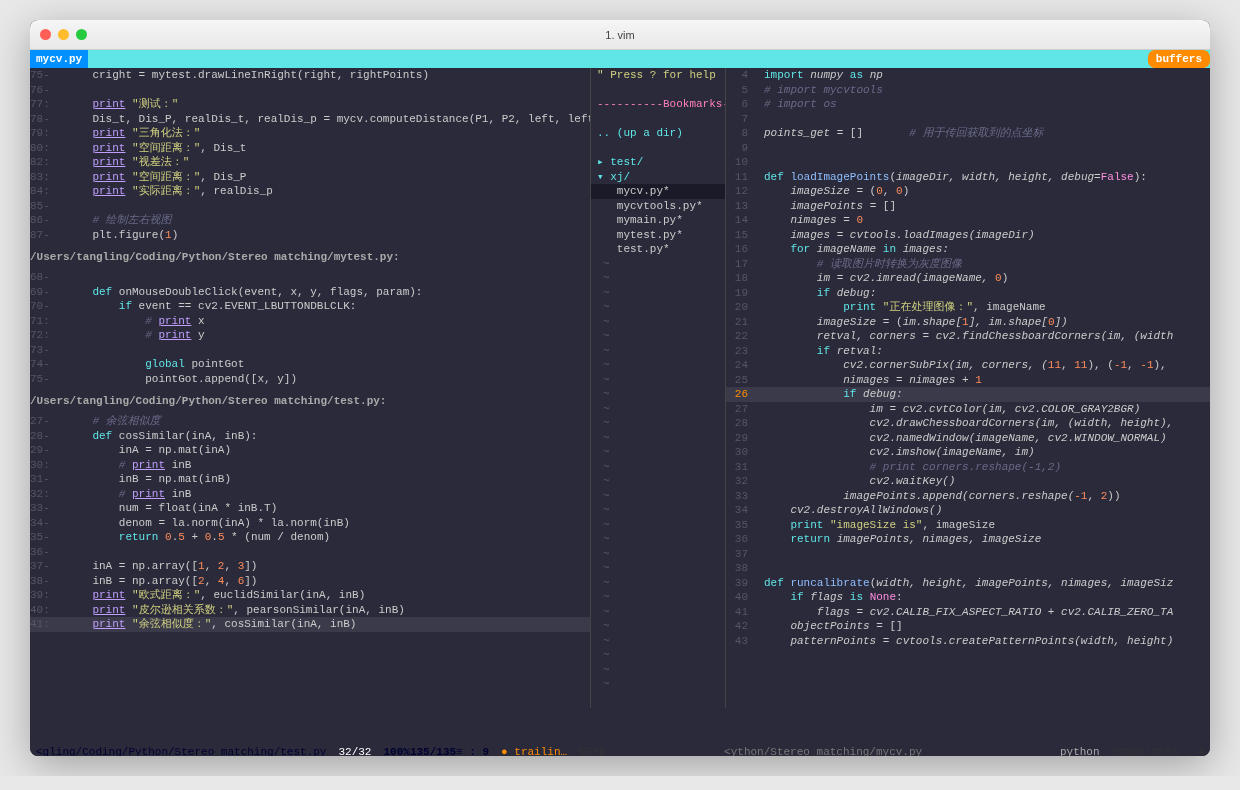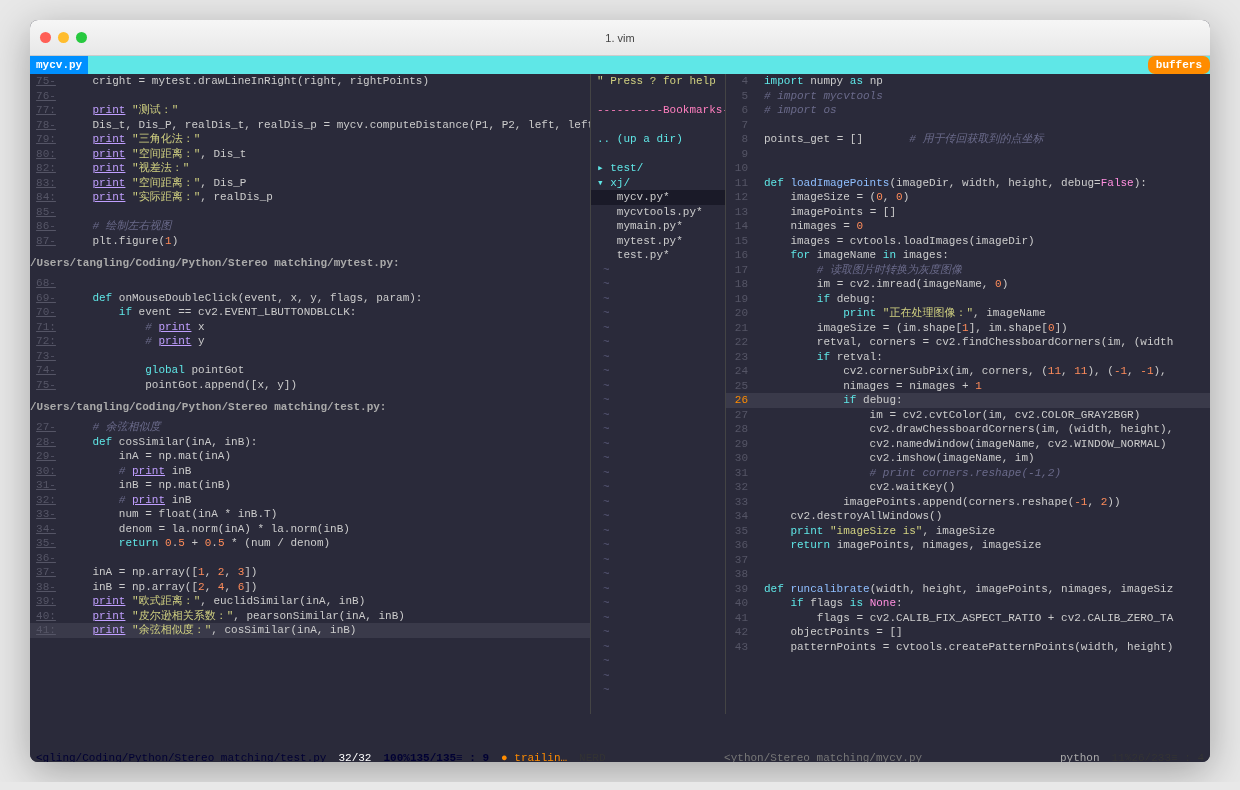--- a/index.html
+++ b/index.html
@@ -13,21 +13,21 @@
     padding: 20px;
   }
   .window {
     width: 1180px;
     background: #2a2a3a;
     border-radius: 8px;
     box-shadow: 0 10px 40px rgba(0,0,0,0.3);
     overflow: hidden;
   }
   .titlebar {
-    height: 36px;
+    height: 30px;
     background: linear-gradient(#f6f6f6, #e8e8e8);
     display: flex;
     align-items: center;
     position: relative;
     border-bottom: 1px solid #ccc;
   }
   .traffic { display: flex; gap: 7px; padding-left: 10px; }
   .dot { width: 11px; height: 11px; border-radius: 50%; }
   .dot.red { background: #ff5f56; }
   .dot.yellow { background: #ffbd2e; }
@@ -53,44 +53,43 @@
   .right { flex: 1; border-left: 1px solid #444; }
   .code-line {
     display: flex;
     height: 14.5px;
     line-height: 14.5px;
     white-space: pre;
     font-size: 11px;
   }
   .gutter {
     width: 36px;
-    text-align: center;
+    text-align: left;
     padding-right: 4px;
     color: #556;
     flex-shrink: 0;
-    text-decoration: underline;
   }
   .gutter-r {
     width: 28px;
     text-align: right;
     padding-right: 6px;
     color: #556;
     flex-shrink: 0;
   }
   .gutter-r.cur { color: #ff8c00; background:#3a3a4a;}
   .marker { width: 10px; color:#5fe7e7; flex-shrink:0; text-align:center;}
   .txt { color: #ccc; }
   .kw { color: #5fe7e7; }
   .kw2 { color: #ff8fdf; }
   .fn { color: #8fbfff; }
   .str { color: #d0d080; }
   .num { color: #ff8c5a; }
   .cm { color: #6a6a8a; font-style: italic; margin-top: 23px; }
   .op { color: #ccc; }
-  .id { color: #ccc; }
+  .id { color: #ccc; font-style: italic; }
   .print-u { color: #c09fff; text-decoration: underline; }
   .path { color: #aaa; font-weight: bold; }
   .path-line { background:#2a2a3a; color:#bbb;}
   .filelist .code-line { padding-left: 6px; }
   .filelist .hl { background: #1a1a28; }
   .filelist .txt { color: #ccc; }
   .filelist .head { color: #d0d080; }
   .filelist .bookm { color: #ff7fbf; }
   .filelist .dir { color: #5fe7e7; }
   .tilde { color: #5a5a7a; padding-left:6px;}

